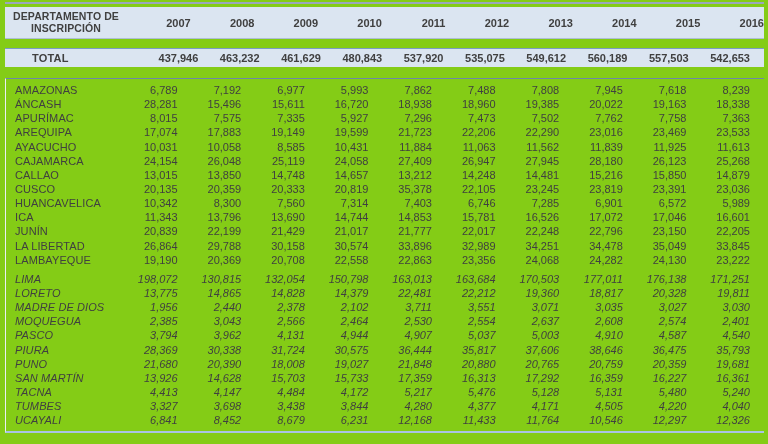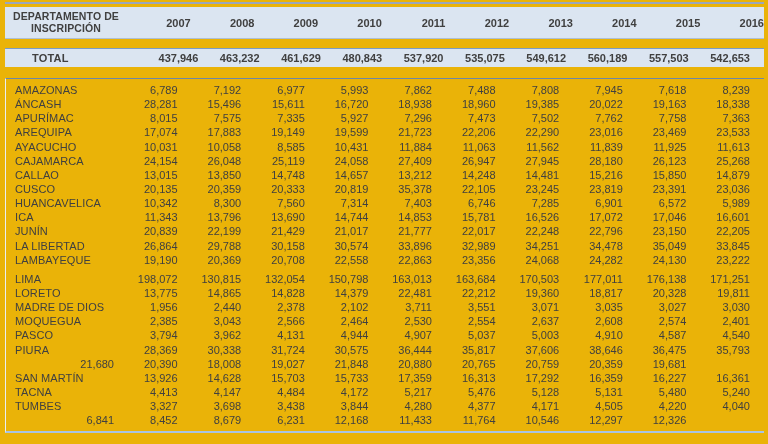--- a/index.html
+++ b/index.html
@@ -5,21 +5,21 @@
   html, body {
     margin: 0;
     padding: 0;
     background: #ffffff;
     font-family: "Liberation Sans", sans-serif;
   }
   .page {
     position: relative;
     width: 768px;
     height: 444px;
-    background: #eab308;
+    background: #84cc16;
     overflow: hidden;
     color: var(--text, #404040);
   }
   .top-line {
     margin: 2px 4px 0 5px;
     height: 2px;
     background: var(--top-line, #9aa7bb);
   }
   .grid-row {
     display: grid;
@@ -73,20 +73,21 @@
     height: 14.15px;
     font-size: 11px;
   }
   .dept-name {
     padding-left: 9px;
     letter-spacing: 0.1px;
     white-space: nowrap;
   }
   .group + .group {
     margin-top: 5px;
+    font-style: italic;
   }
 </style>
 </head>
 <body>
 
 <div class="page">
 
   <div class="top-line"></div>
 
   <div class="grid-row header-row">
@@ -365,20 +366,21 @@
           <div class="num">31,724</div>
           <div class="num">30,575</div>
           <div class="num">36,444</div>
           <div class="num">35,817</div>
           <div class="num">37,606</div>
           <div class="num">38,646</div>
           <div class="num">36,475</div>
           <div class="num">35,793</div>
         </div>
         <div class="grid-row dept-row">
+          <div class="dept-name">PUNO</div>
           <div class="num">21,680</div>
           <div class="num">20,390</div>
           <div class="num">18,008</div>
           <div class="num">19,027</div>
           <div class="num">21,848</div>
           <div class="num">20,880</div>
           <div class="num">20,765</div>
           <div class="num">20,759</div>
           <div class="num">20,359</div>
           <div class="num">19,681</div>
@@ -416,20 +418,21 @@
           <div class="num">3,438</div>
           <div class="num">3,844</div>
           <div class="num">4,280</div>
           <div class="num">4,377</div>
           <div class="num">4,171</div>
           <div class="num">4,505</div>
           <div class="num">4,220</div>
           <div class="num">4,040</div>
         </div>
         <div class="grid-row dept-row">
+          <div class="dept-name">UCAYALI</div>
           <div class="num">6,841</div>
           <div class="num">8,452</div>
           <div class="num">8,679</div>
           <div class="num">6,231</div>
           <div class="num">12,168</div>
           <div class="num">11,433</div>
           <div class="num">11,764</div>
           <div class="num">10,546</div>
           <div class="num">12,297</div>
           <div class="num">12,326</div>

